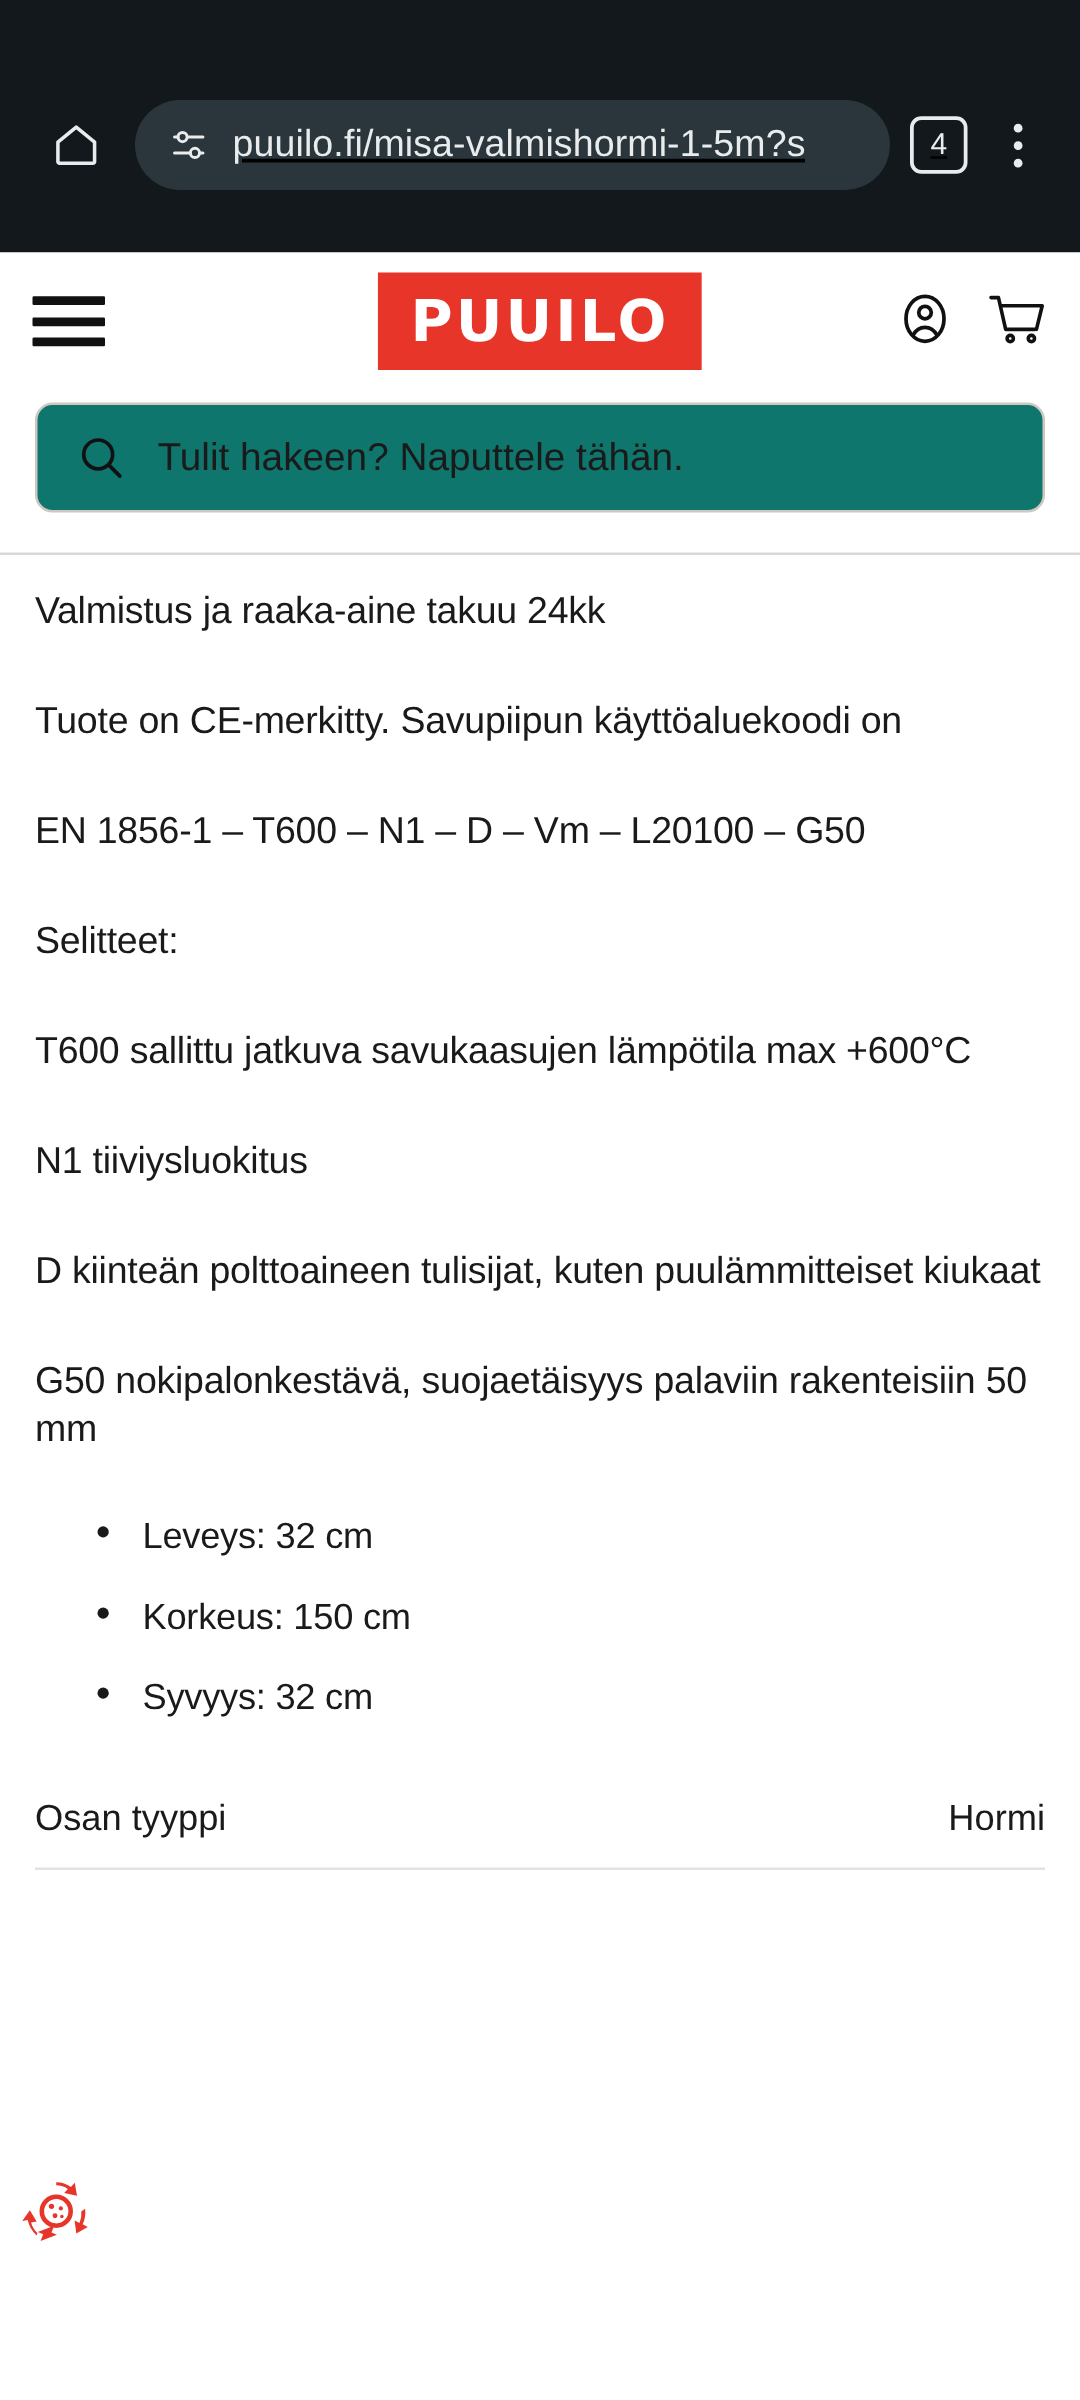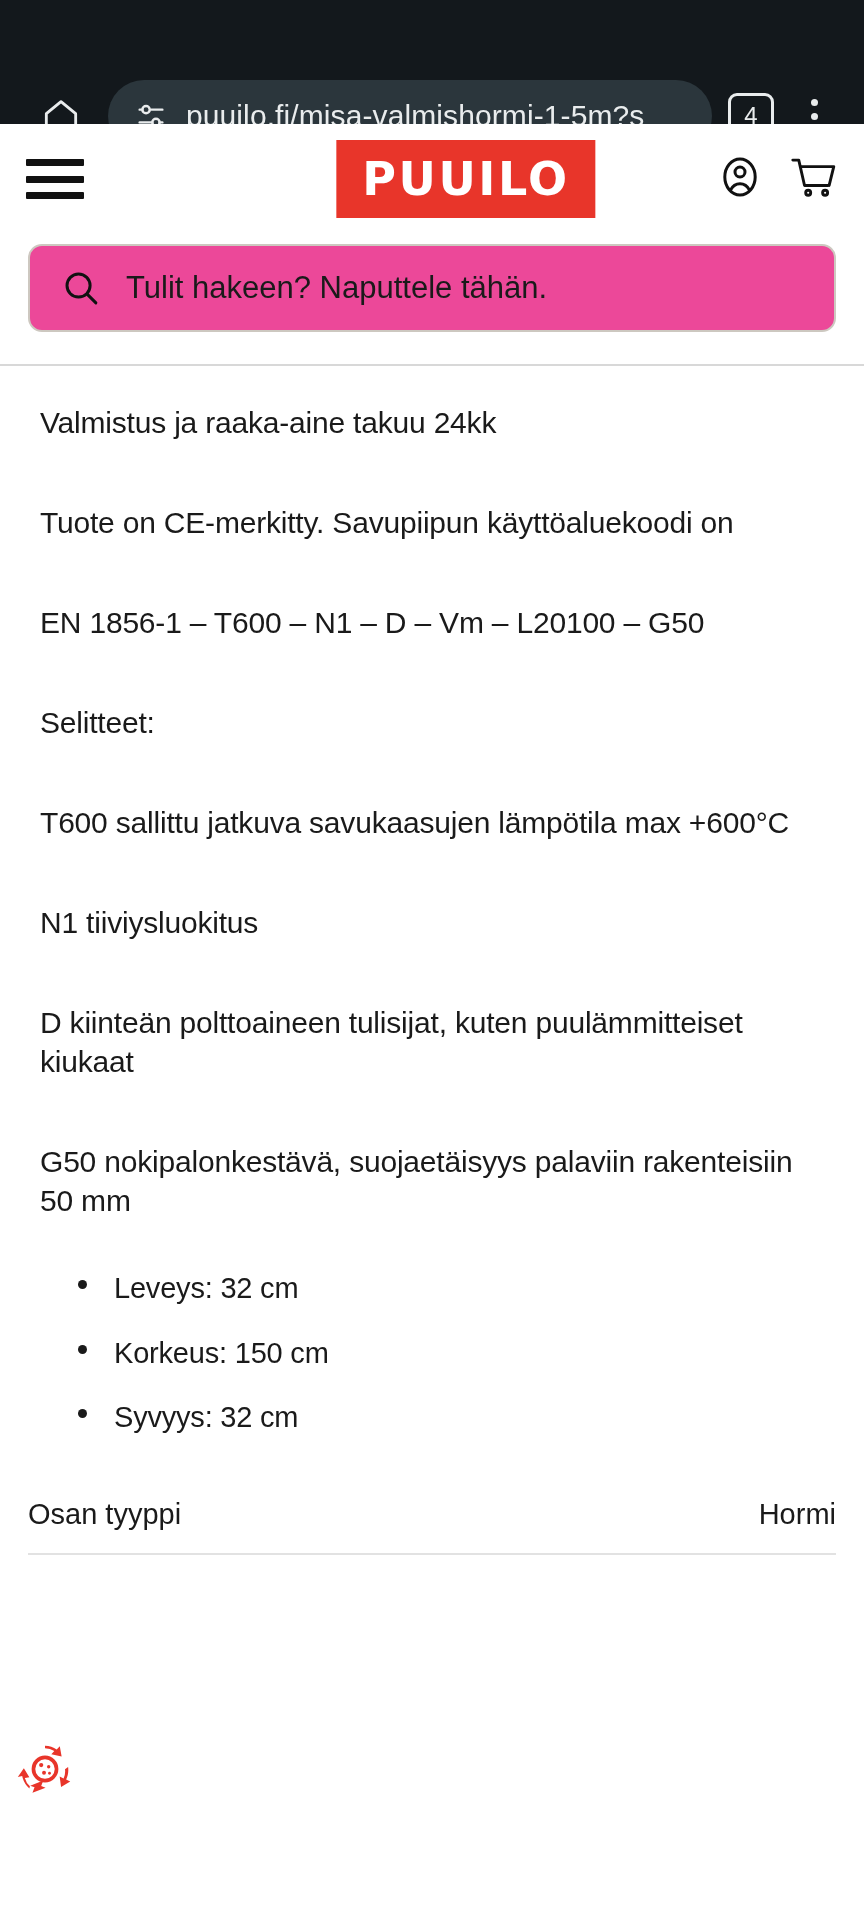--- a/index.html
+++ b/index.html
@@ -8,21 +8,21 @@
     width: 864px;
     height: 1920px;
     background: #ffffff;
     font-family: "Liberation Sans", sans-serif;
     overflow: hidden;
   }
 
   
   #browser-chrome {
     background: #13181c;
-    height: 124px;
+    height: 202px;
     position: relative;
     text-decoration: underline;
   }
 
   #statusbar-spacer { height: 62px; }
 
   #omnibox-row {
     height: 108px;
     display: flex;
     align-items: center;
@@ -126,40 +126,39 @@
     color: #ffffff;
     font-weight: 900;
     font-size: 46px;
     letter-spacing: 2.5px;
     padding: 18px 26px 16px 26px;
     line-height: 0.95;
     position: absolute;
     left: 50%;
     transform: translateX(-50%);
     font-family: "DejaVu Sans", sans-serif;
-    margin-left: 34px;
   }
 
   #header-actions {
     margin-left: auto;
     display: flex;
     align-items: center;
     gap: 24px;
     flex: 0 0 auto;
   }
 
   
   #search-section {
     background: #ffffff;
     padding: 10px 28px 32px 28px;
   }
 
   #search-box {
     height: 88px;
-    background: #ec4899;
+    background: #0f766e;
     border: 2px solid #cdc8c0;
     border-radius: 14px;
     display: flex;
     align-items: center;
     padding: 0 30px;
     gap: 24px;
   }
 
   #search-placeholder {
     color: #1a1a1a;
@@ -176,21 +175,21 @@
   
   #content {
     padding: 0 28px;
     background: #ffffff;
   }
 
   .para {
     font-size: 30px;
     line-height: 1.3;
     color: #1a1a1a;
-    margin: 12px;
+    margin: 0;
     padding: 25px 0 24px 0;
     font-family: "Liberation Sans", sans-serif;
     letter-spacing: -0.2px;
   }
 
   #spec-list {
     list-style: none;
     margin: 10px 0 0 0;
     padding: 0 0 0 44px;
   }

